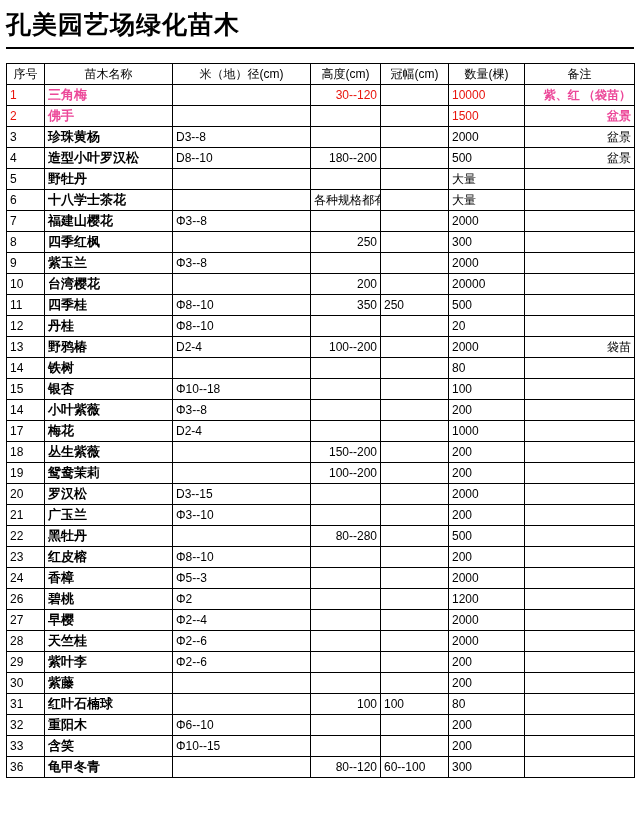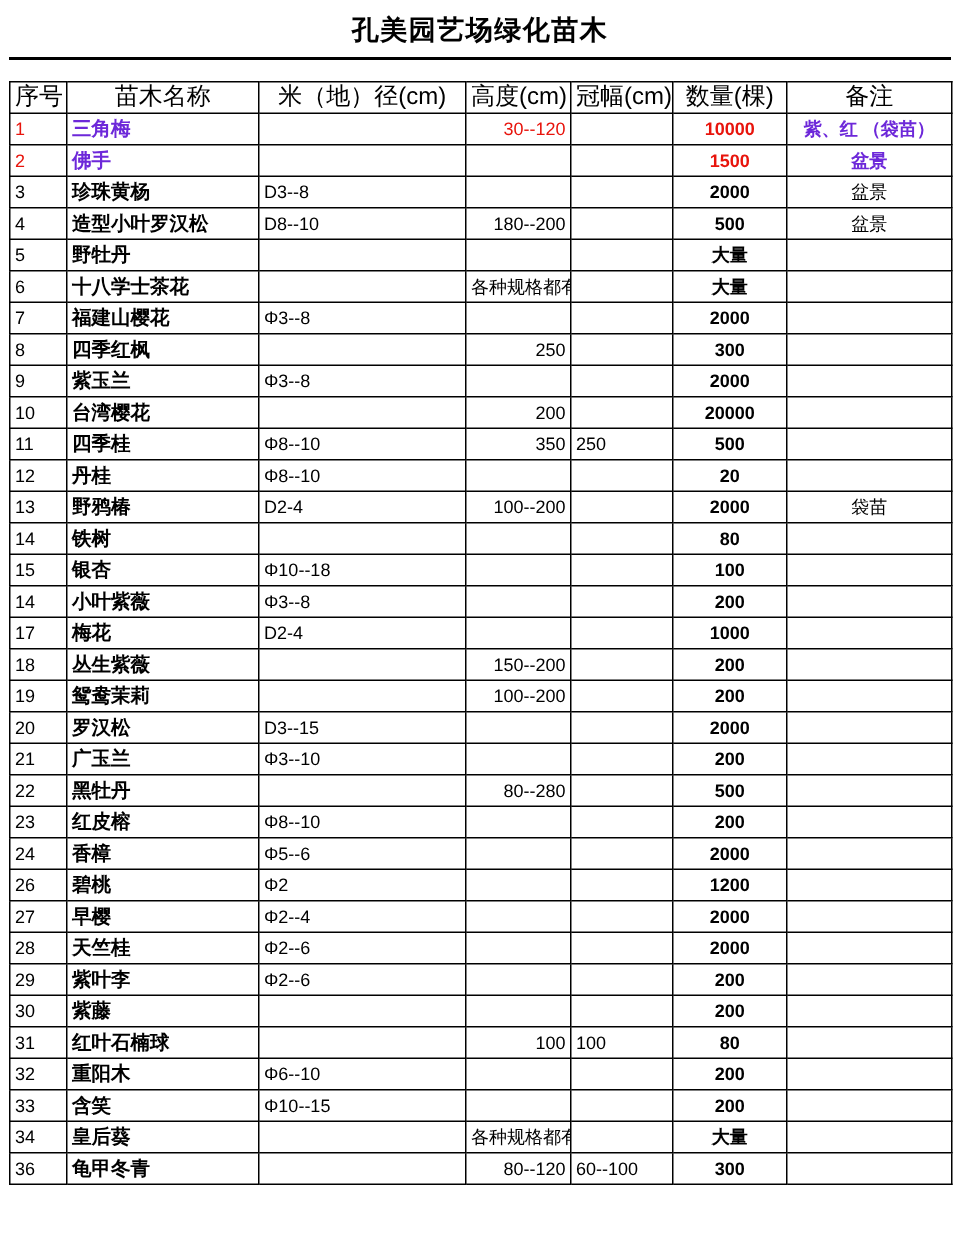--- a/index.html
+++ b/index.html
@@ -15,22 +15,21 @@
     overflow: hidden;
   }
   .page {
     width: 640px;
     height: 836px;
     position: relative;
     box-sizing: border-box;
     padding: 0 6px;
   }
   .doc-title {
-    text-align: center;
-    font-size: 18px;
+    font-size: 25px;
     font-weight: bold;
     letter-spacing: 1px;
     padding: 8px 0 6px 0;
     font-family: Liberation Mono, monospace;
   }
   .title-rule {
     border-bottom: 2px solid #000;
     margin: 0 0 14px 0;
   }
   table.nursery {
@@ -45,41 +44,41 @@
     height: 20px;
     line-height: 18px;
     padding: 0 3px;
     vertical-align: middle;
     white-space: nowrap;
     overflow: hidden;
   }
   table.nursery th {
     font-weight: normal;
     text-align: center;
-    font-size: 16px;
+    font-size: 12px;
   }
   
   col.c-idx   { width: 38px; }
   col.c-name  { width: 128px; }
   col.c-dia   { width: 138px; }
   col.c-hgt   { width: 70px; }
   col.c-crown { width: 68px; }
   col.c-qty   { width: 76px; }
   col.c-note  { width: 110px; }
 
   td.idx   { text-align: left; padding-left: 4px; }
   td.name  { text-align: left; font-weight: bold; padding-left: 6px; font-size: 13px; }
   td.dia   { text-align: left; padding-left: 4px; }
   td.hgt   { text-align: right; padding-left: 4px; }
   td.crown { text-align: left; padding-left: 4px; }
-  td.qty   { text-align: center; padding-left: 4px; font-weight: bold; }
-  td.note  { text-align: center; }
+  td.qty   { text-align: left; padding-left: 4px; }
+  td.note  { text-align: right; }
 
   .red { color: #e8140c; }
-  .red-bold { color: #6d28d9; font-weight: bold; }
+  .red-bold { color: #ec4899; font-weight: bold; }
 </style>
 </head>
 <body>
 
 <div class="page">
 
   <div class="doc-title">孔美园艺场绿化苗木</div>
   <div class="title-rule"></div>
 
   <table class="nursery">
@@ -307,21 +306,21 @@
           <td class="name">红皮榕</td>
           <td class="dia">Φ8--10</td>
           <td class="hgt"></td>
           <td class="crown"></td>
           <td class="qty">200</td>
           <td class="note"></td>
         </tr>
         <tr>
           <td class="idx">24</td>
           <td class="name">香樟</td>
-          <td class="dia">Φ5--6</td>
+          <td class="dia">Φ5--3</td>
           <td class="hgt"></td>
           <td class="crown"></td>
           <td class="qty">2000</td>
           <td class="note"></td>
         </tr>
         <tr>
           <td class="idx">26</td>
           <td class="name">碧桃</td>
           <td class="dia">Φ2</td>
           <td class="hgt"></td>
@@ -386,29 +385,20 @@
         <tr>
           <td class="idx">33</td>
           <td class="name">含笑</td>
           <td class="dia">Φ10--15</td>
           <td class="hgt"></td>
           <td class="crown"></td>
           <td class="qty">200</td>
           <td class="note"></td>
         </tr>
         <tr>
-          <td class="idx">34</td>
-          <td class="name">皇后葵</td>
-          <td class="dia"></td>
-          <td class="hgt">各种规格都有</td>
-          <td class="crown"></td>
-          <td class="qty">大量</td>
-          <td class="note"></td>
-        </tr>
-        <tr>
           <td class="idx">36</td>
           <td class="name">龟甲冬青</td>
           <td class="dia"></td>
           <td class="hgt">80--120</td>
           <td class="crown">60--100</td>
           <td class="qty">300</td>
           <td class="note"></td>
         </tr>
       </tbody>
   </table>

